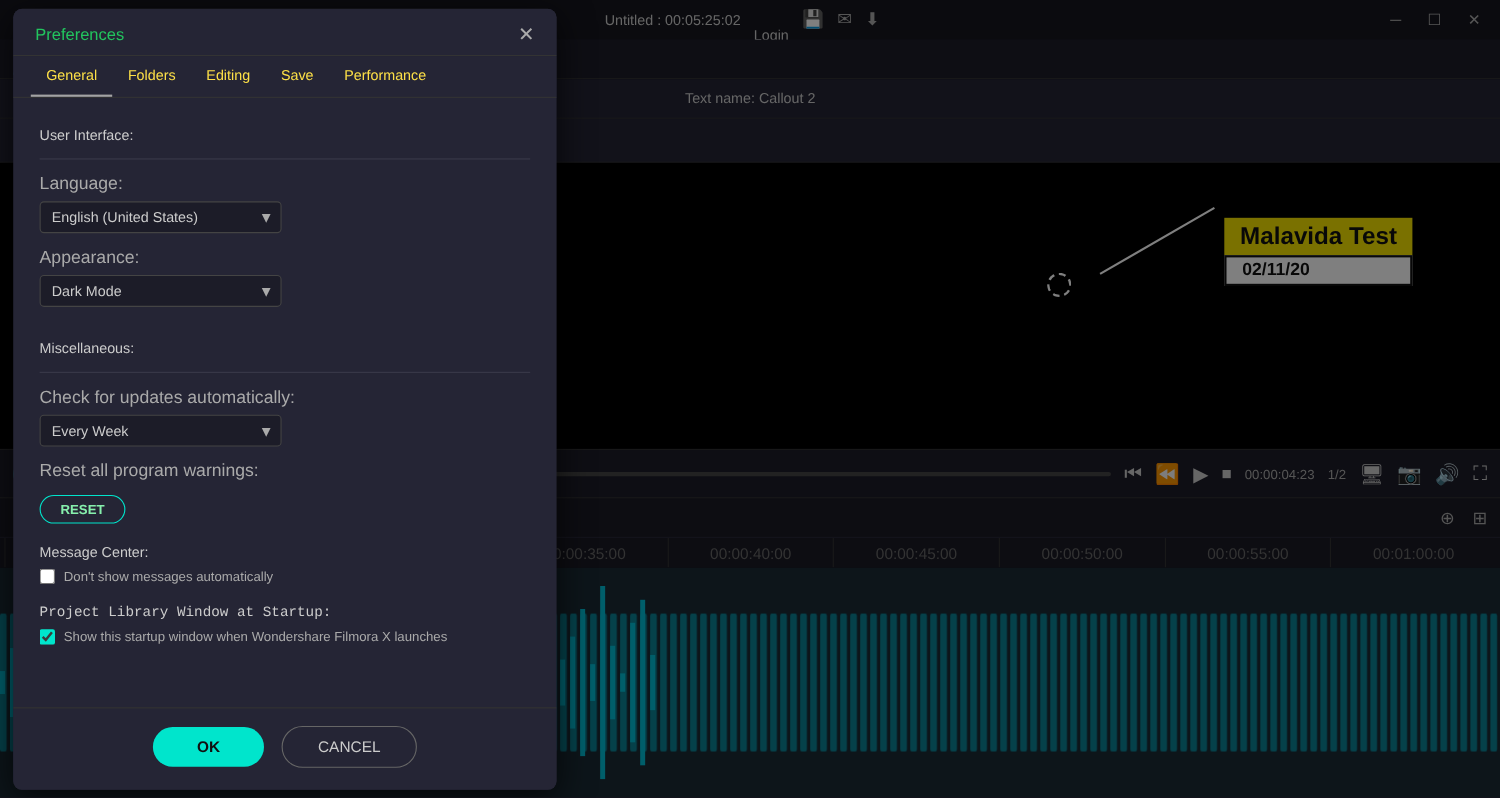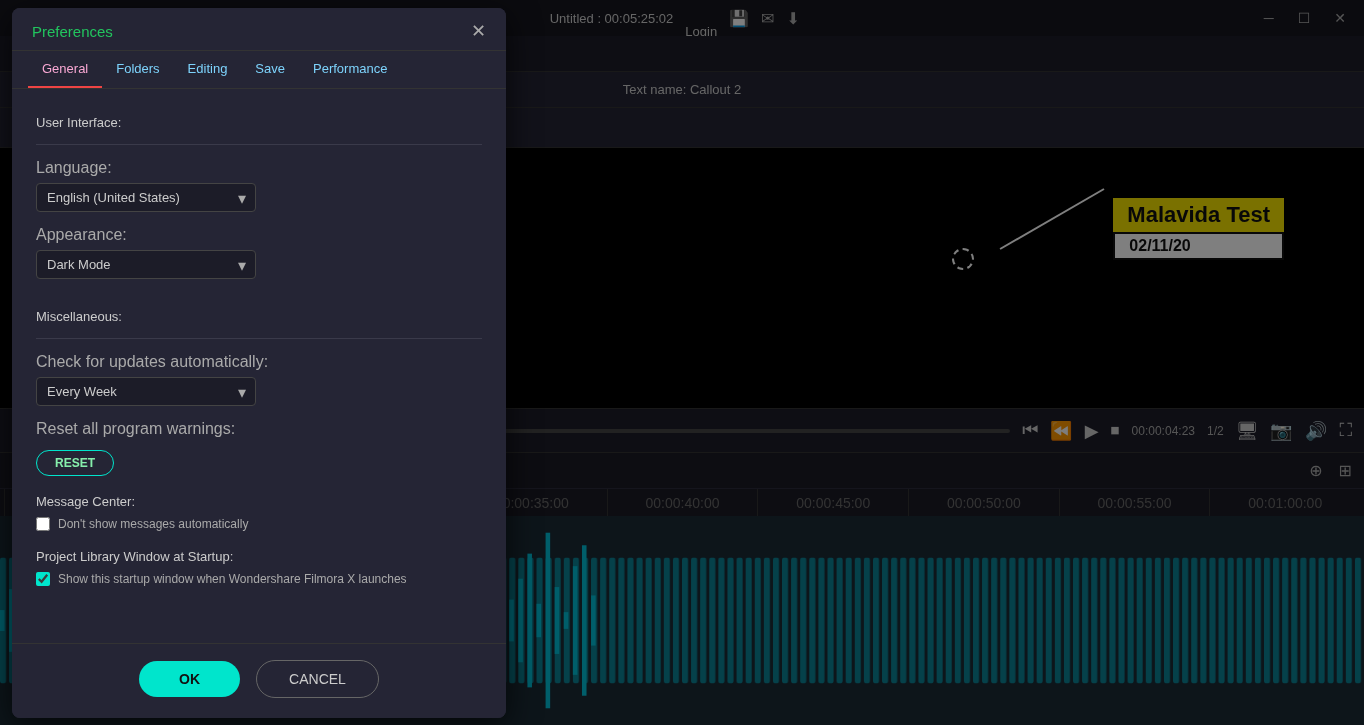--- a/index.html
+++ b/index.html
@@ -344,29 +344,29 @@
       line-height: 1;
     }
     .dialog-tabs {
       display: flex;
       background: #252535;
       padding: 0 16px;
       border-bottom: 1px solid #333;
       flex-shrink: 0;
     }
     .dialog-tab {
-      color: #7dd3fc;
+      color: #fde047;
       font-size: 13px;
       padding: 10px 14px;
       cursor: pointer;
       border-bottom: 2px solid transparent;
     }
     .dialog-tab.active {
-      color: #f9a8d4;
-      border-bottom: 2px solid #ef4444;
+      color: #fde047;
+      border-bottom: 2px solid #a3a3a3;
       text-align: center;
     }
     .dialog-body {
       flex: 1;
       padding: 20px 24px;
       overflow-y: auto;
       color: #ccc;
     }
     .section-title {
       font-size: 13px;
@@ -442,20 +442,21 @@
     .checkbox-row input[type="checkbox"] {
       accent-color: #00e5cc;
       width: 14px;
       height: 14px;
     }
     .startup-section-title {
       font-size: 13px;
       color: #ccc;
       margin-top: 18px;
       margin-bottom: 8px;
+      font-family: Liberation Mono, monospace;
     }
 
     
     .dialog-footer {
       display: flex;
       align-items: center;
       justify-content: center;
       gap: 16px;
       padding: 16px 24px 20px;
       background: #252535;

